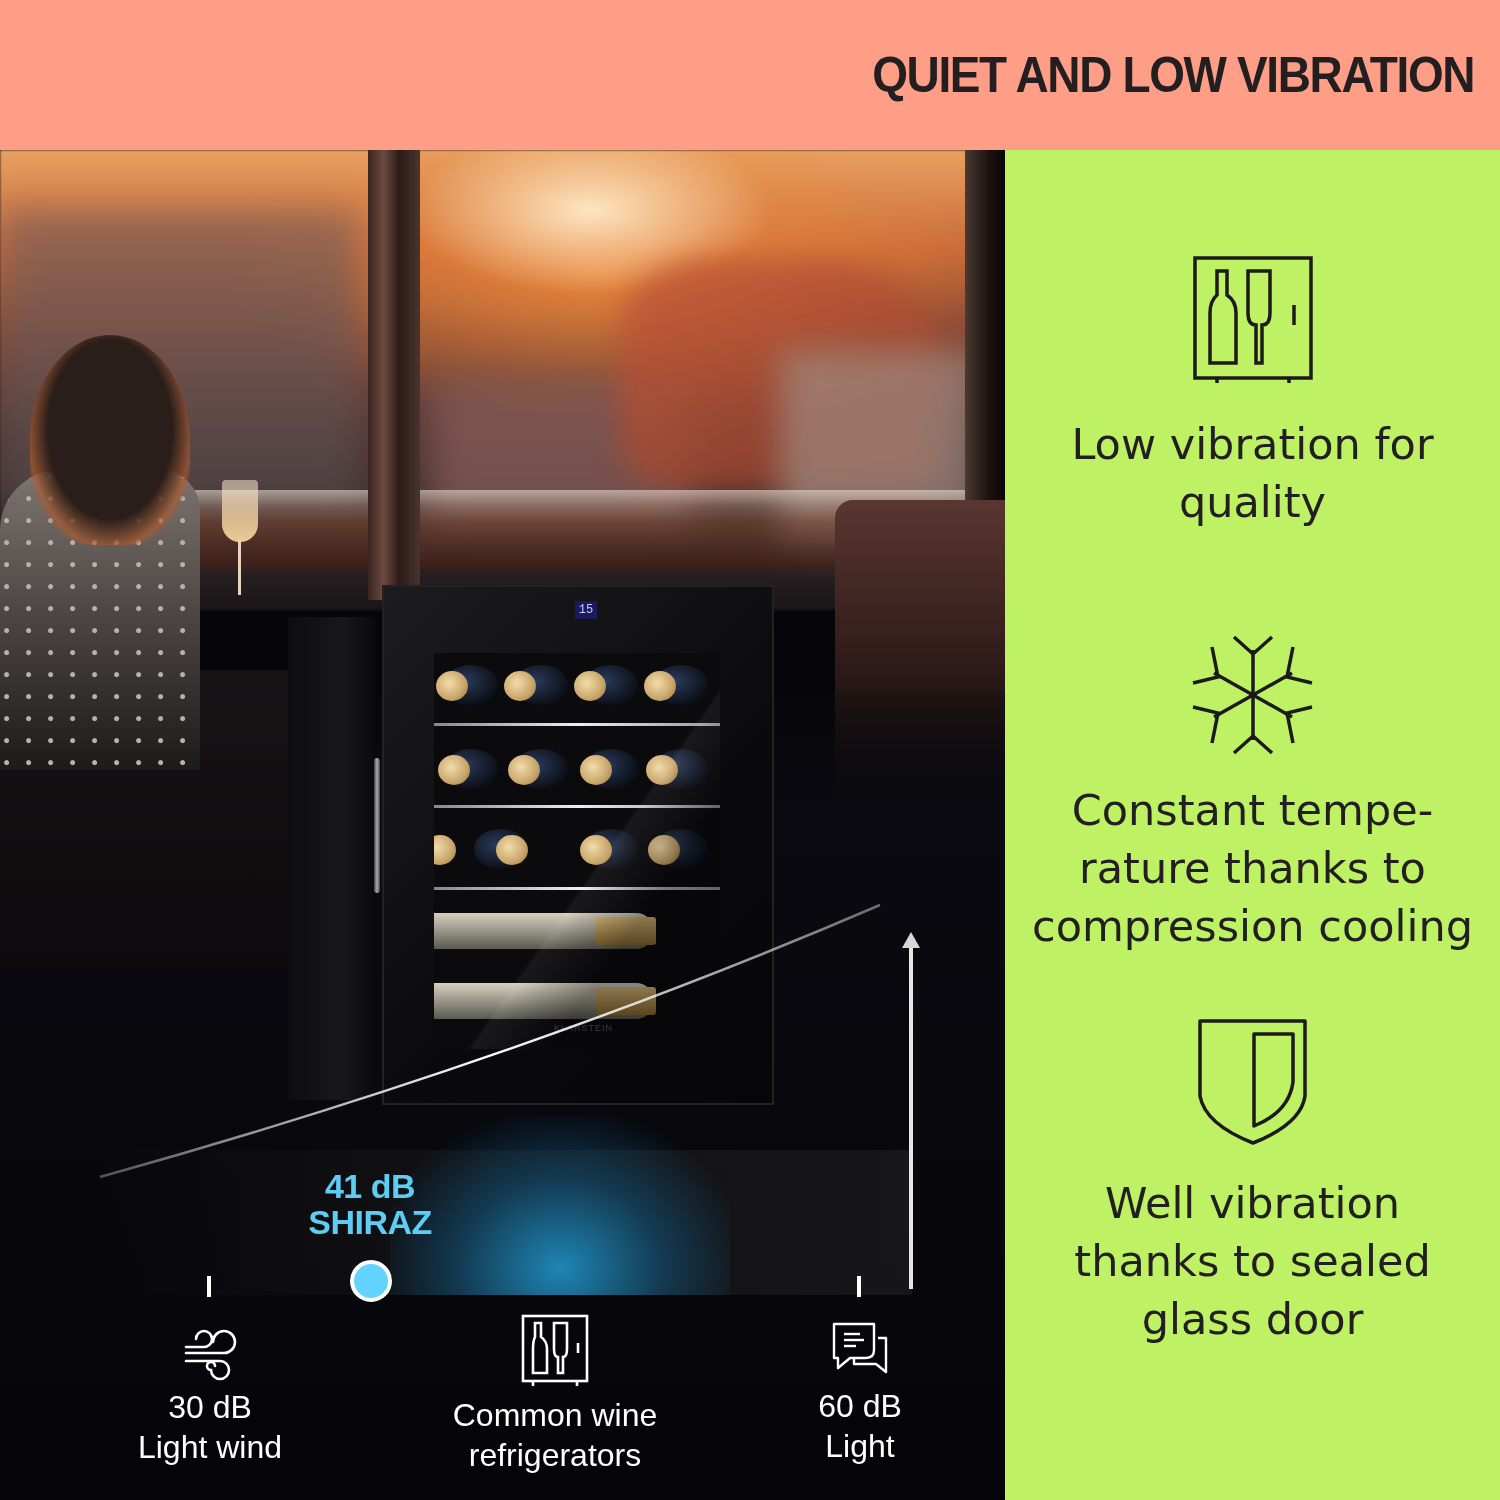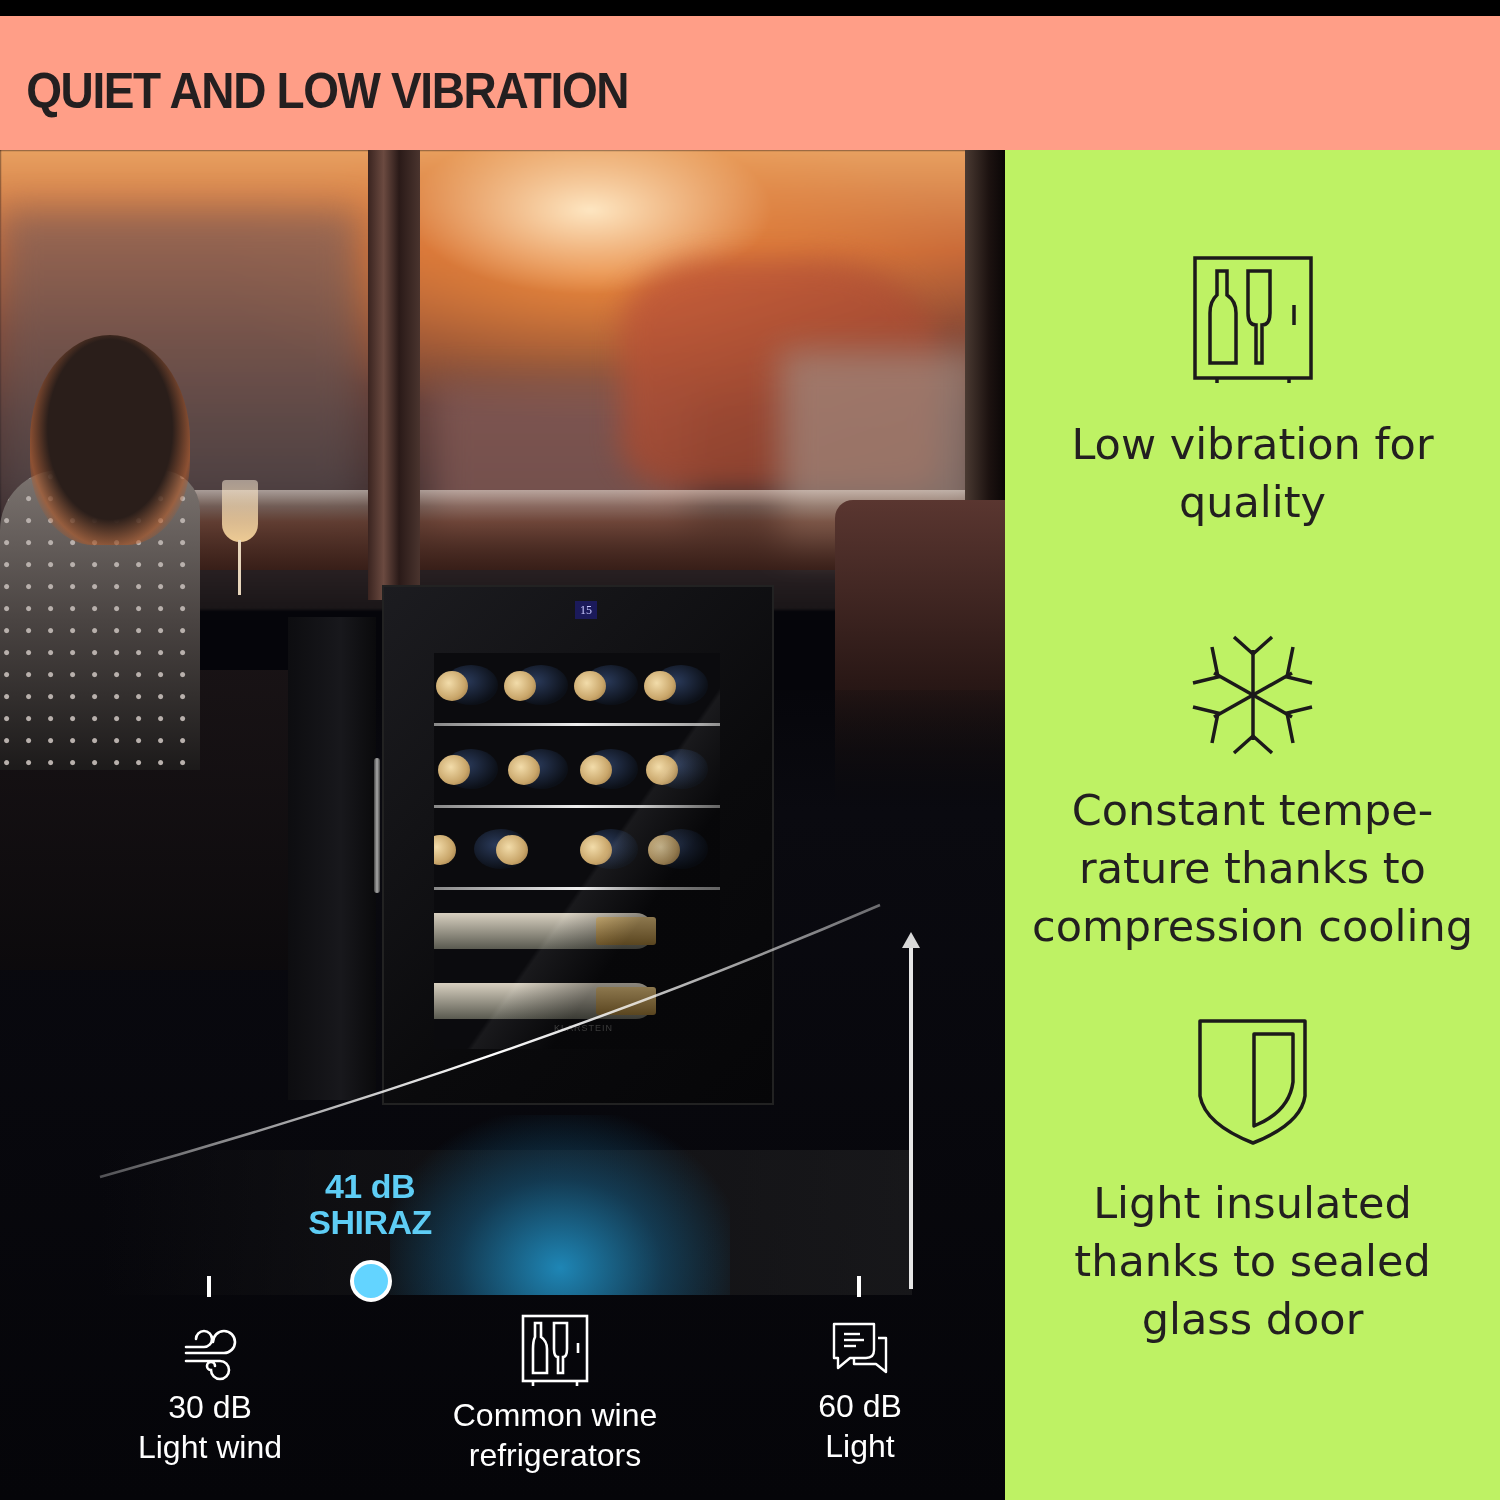--- a/index.html
+++ b/index.html
@@ -1,22 +1,22 @@
 <!DOCTYPE html>
 <html><head>
   <meta charset="utf-8">
   <style>
     * { box-sizing: border-box; margin: 0; padding: 0; }
     html, body { width: 1500px; height: 1500px; overflow: hidden; background: #000; }
     body { position: relative; font-family: "Liberation Sans", sans-serif; }
 
     .header {
-      position: absolute; left: 0; top: 16px; width: 1500px; height: 150px;
+      position: absolute; left: 0; top: 0; width: 1500px; height: 150px;
       background: #ff9e87;
-      display: flex; align-items: center; justify-content: flex-start;
+      display: flex; align-items: center; justify-content: flex-end;
     }
     .header-title {
       font-family: "Liberation Sans", sans-serif;
       font-weight: 700; font-size: 50px; color: #231f20;
       letter-spacing: -1.5px; transform: scaleX(0.92);
     }
 
     
     .photo {
       position: absolute; left: 0; top: 150px; width: 1005px; height: 1350px; overflow: hidden;
@@ -69,21 +69,21 @@
     
     .fridge { position: absolute; left: 288px; top: 435px; width: 486px; height: 520px; }
     .fridge-side { position: absolute; left: 0; top: 32px; width: 88px; height: 483px;
       background: linear-gradient(90deg, #0d0d10, #18181c 60%, #0a0a0c); }
     .fridge-handle { position: absolute; left: 86px; top: 173px; width: 6px; height: 135px;
       background: linear-gradient(90deg, #444, #aaa, #444); border-radius: 3px; }
     .fridge-front { position: absolute; left: 94px; top: 0; width: 392px; height: 520px;
       background: linear-gradient(135deg, #1c1c20 0%, #0a0a0c 60%, #060608 100%);
       border: 2px solid #222; }
     .fridge-display { position: absolute; left: 191px; top: 14px; width: 22px; height: 18px;
-      background: #1b1a5a; color: #c8c8ff; font-family: Liberation Serif, serif;
+      background: #1b1a5a; color: #c8c8ff; font-family: Liberation Mono, monospace;
       font-size: 12px; line-height: 18px; text-align: center; }
     .fridge-glass { position: absolute; left: 50px; top: 66px; width: 286px; height: 396px;
       background: #0b0b0e; overflow: hidden; }
     .shelf-row { position: absolute; left: 0; width: 286px; height: 70px; }
     .shelf-row .bottle { position: absolute; top: 12px; width: 54px; height: 40px;
       background: radial-gradient(ellipse at 40% 40%, #2a3a5a, #0c1018 70%); border-radius: 50%; }
     .cork { position: absolute; top: 18px; width: 32px; height: 30px; border-radius: 50%;
       background: radial-gradient(circle at 40% 40%, #f2dcaa, #c9a66a 60%, #8c6a3a); }
     .shelf-line { position: absolute; left: 0; width: 286px; height: 3px;
       background: linear-gradient(90deg, #888, #eee, #999); }
@@ -304,17 +304,17 @@
   </div>
 
   <div class="feature" style="top:868px;">
     <svg class="feature-icon" width="112" height="128" viewBox="0 0 112 128">
       <g fill="none" stroke="#1c1a1a" stroke-width="3.5" stroke-linejoin="round">
         <path d="M3 3 H108 V78 Q104 106 56 125 Q8 106 3 78 Z"></path>
         <path d="M57 16 H96 V64 Q92 94 57 108 Z"></path>
       </g>
     </svg>
     <div style="height:28px"></div>
-    <span class="feature-text">Light insulated</span>
+    <span class="feature-text">Well vibration</span>
     <span class="feature-text">thanks to sealed</span>
     <span class="feature-text">glass door</span>
   </div>
 </div>
 
 </body></html>

